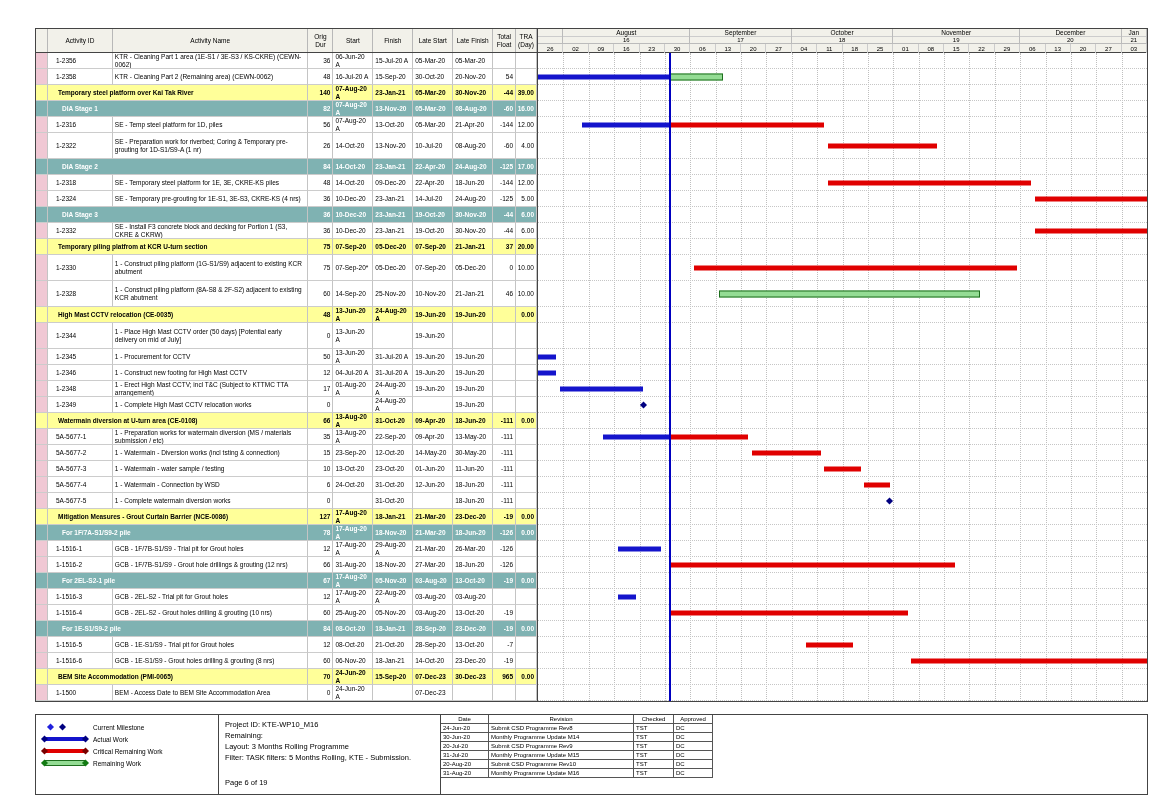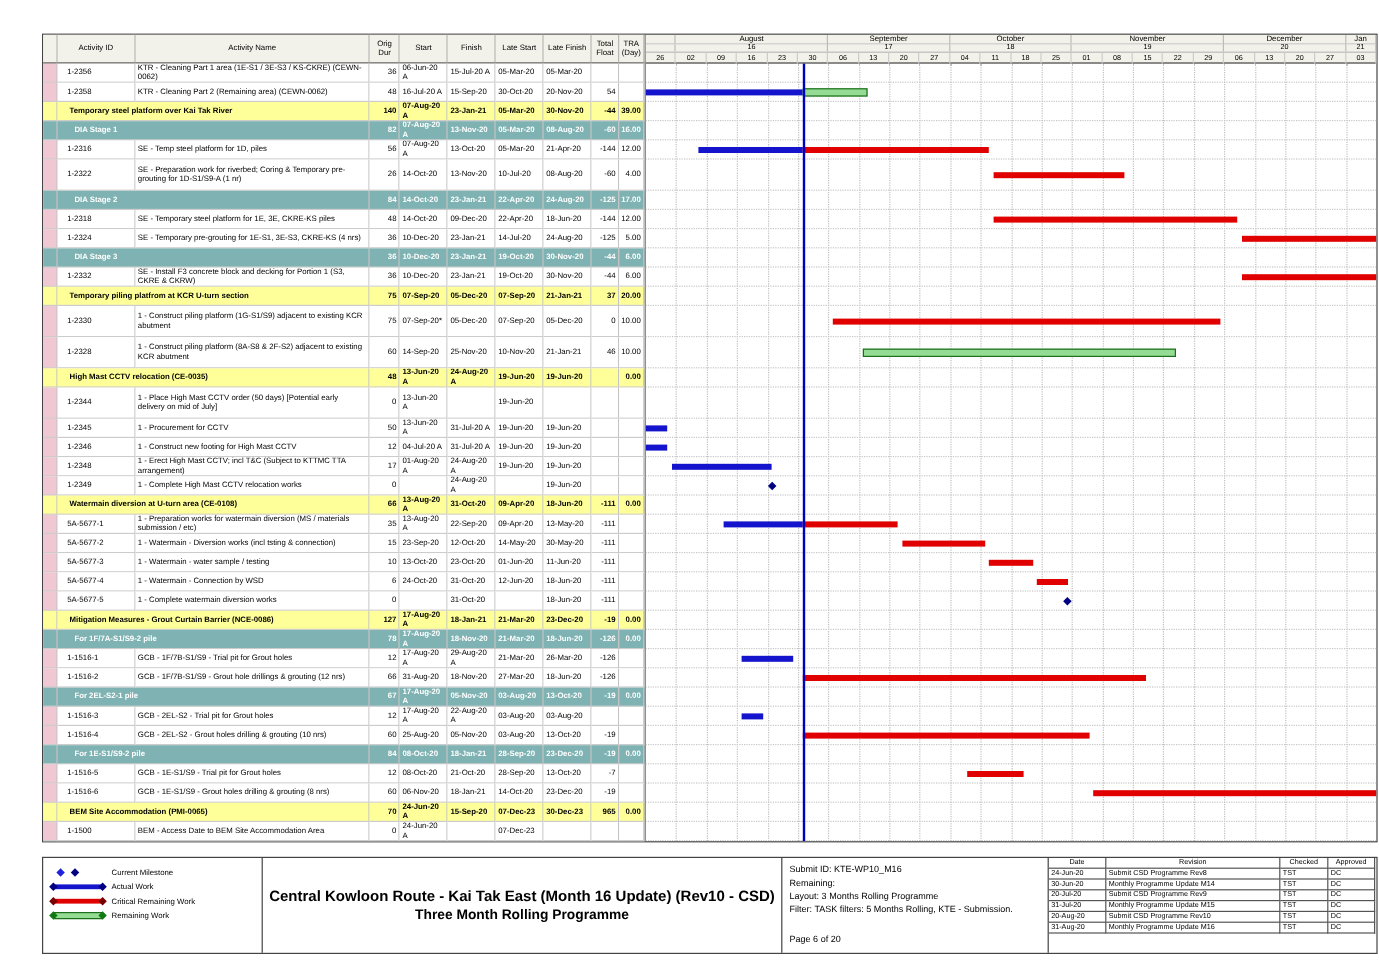--- a/index.html
+++ b/index.html
@@ -740,30 +740,26 @@
         </div>
         <div class="lg-row">
           <div class="lg-icon">
             <div class="lg-bar remaining"></div>
             <div class="dia" style="left: 0px; background: rgb(18, 122, 18);"></div>
             <div class="dia" style="left: 41px; background: rgb(18, 122, 18);"></div>
           </div>
           <div class="lg-label">Remaining Work</div>
         </div>
       </div>
-    <div class="title-box">
-      <div class="t1">Central Kowloon Route - Kai Tak East (Month 16 Update) (Rev10 - CSD)</div>
-      <div class="t2">Three Month Rolling Programme</div>
-    </div>
     <div class="info-box">
-      <div>Submit ID: KTE-WP10_M16</div>
+      <div>Project ID: KTE-WP10_M16</div>
       <div>Remaining:</div>
       <div>Layout: 3 Months Rolling Programme</div>
       <div>Filter: TASK filters: 5 Months Rolling, KTE - Submission.</div>
-      <div class="page-line">Page 6 of 20</div>
+      <div class="page-line">Page 6 of 19</div>
     </div>
     <div class="rev-box" id="rev-table">
         <div class="rev-row rev-head">
           <div class="rev-cell rc0">Date</div>
           <div class="rev-cell rc1">Revision</div>
           <div class="rev-cell rc2">Checked</div>
           <div class="rev-cell rc3">Approved</div>
         </div>
         <div class="rev-row">
           <div class="rev-cell rc0">24-Jun-20</div>

